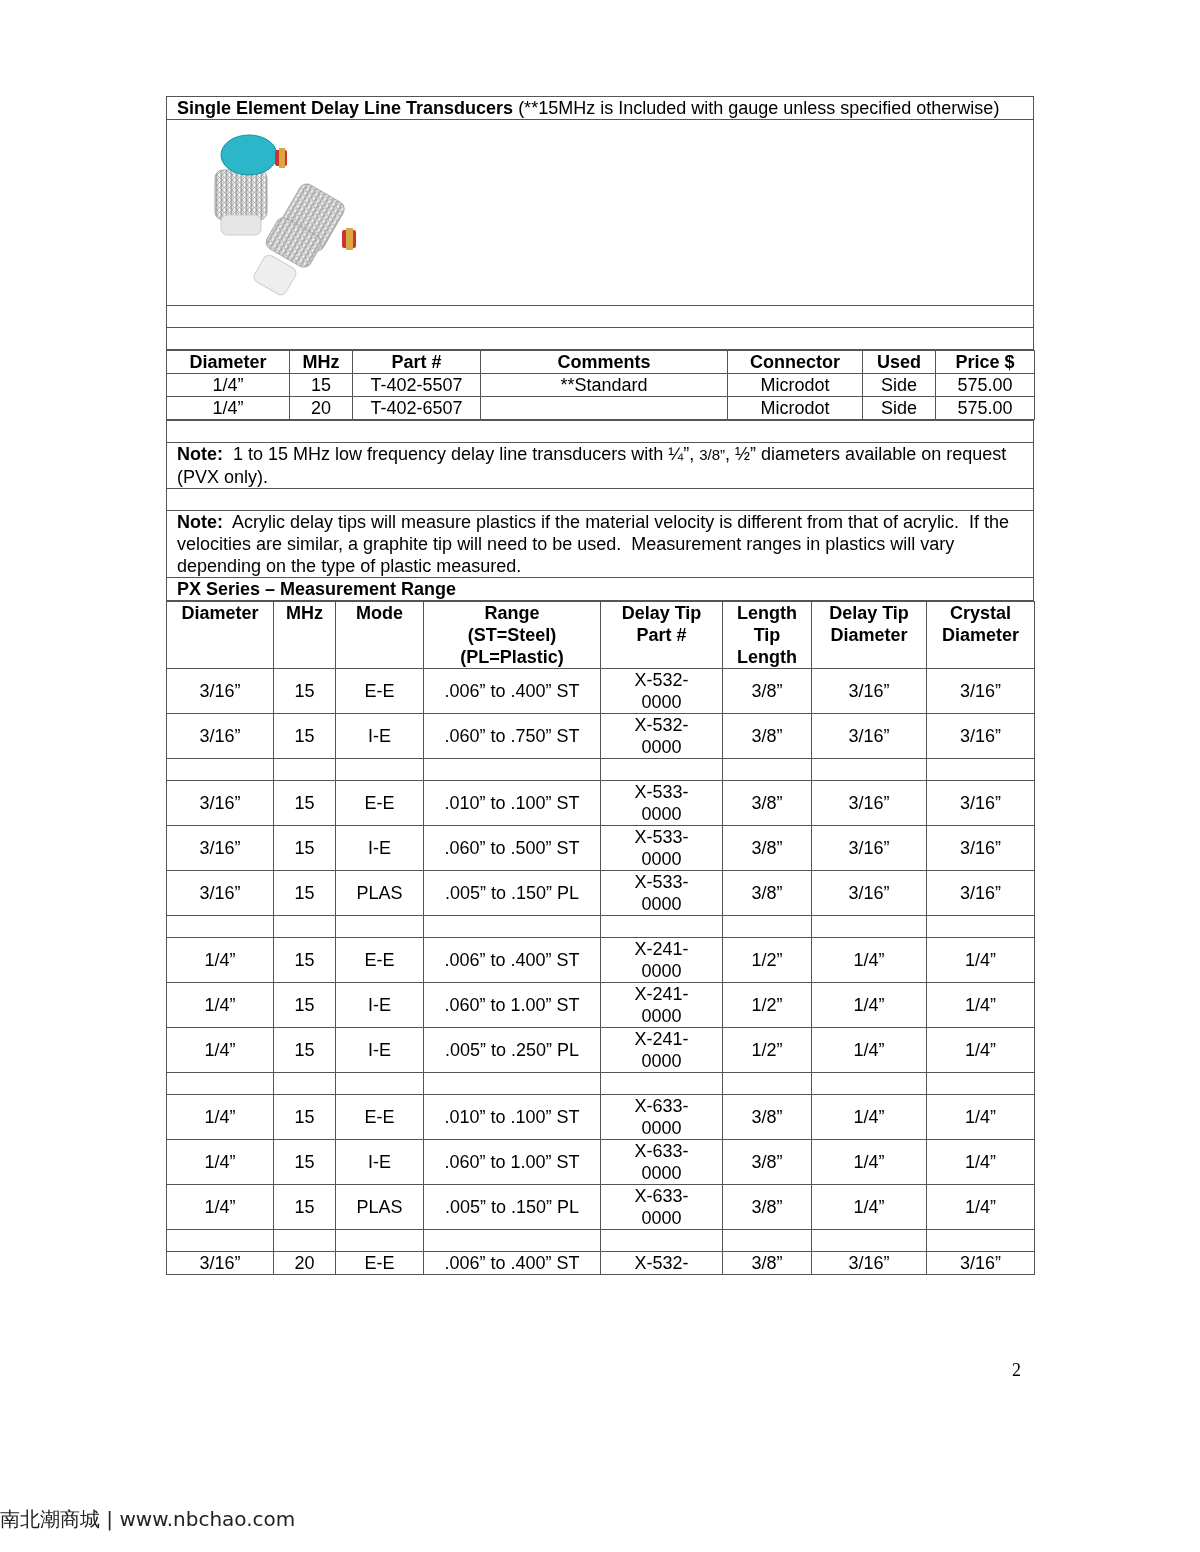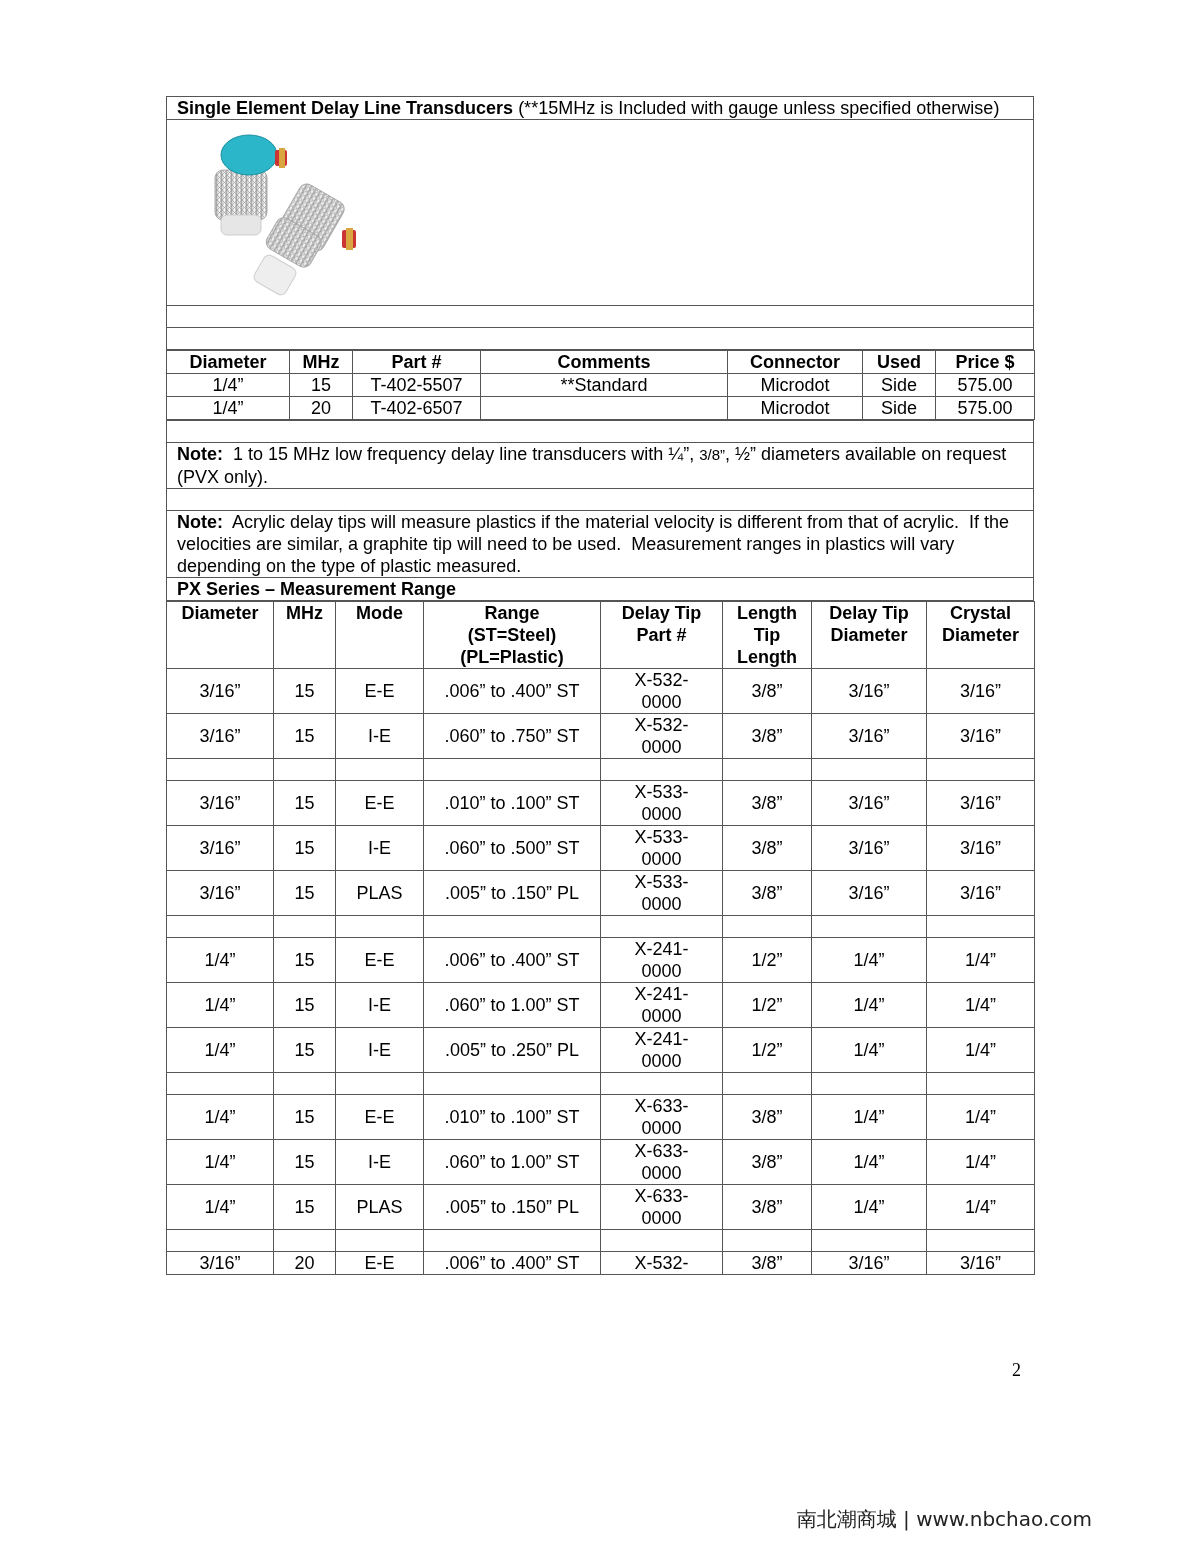--- a/index.html
+++ b/index.html
@@ -11,21 +11,21 @@
   .b { font-weight: bold; }
   .img-cell { height: 180px; text-align: center; vertical-align: middle; }
   .blank td { height: 21px; }
   .t1 td { text-align: center; padding: 0 4px; }
   .t2 td { text-align: center; padding: 0 4px; vertical-align: middle; }
   .t2 .hdr td { vertical-align: top; font-weight: bold; }
   .t2 .data td { height: 44px; }
   .t2 .spacer td { height: 21px; }
   .t2 .last td { height: 22px; }
   .page-num { position: absolute; left: 1012px; top: 1360px; font-family: "Liberation Serif", serif; font-size: 18px; }
-  .footer { position: absolute; left: 0; width: 1092px; top: 1506px; text-align: right; font-family: "DejaVu Sans", sans-serif; font-size: 20px; color: #222; }
+  .footer { position: absolute; left: 0; width: 1092px; top: 1506px; text-align: left; font-family: "DejaVu Sans", sans-serif; font-size: 20px; color: #222; }
   .small { font-size: 15px; }
 </style>
 </head>
 <body>
 
 <div class="page">
   <table class="full">
     <tbody>
         <tr>
           <td><span class="b">Single Element Delay Line Transducers</span><span> (**15MHz is Included with gauge unless specified otherwise)</span></td>

